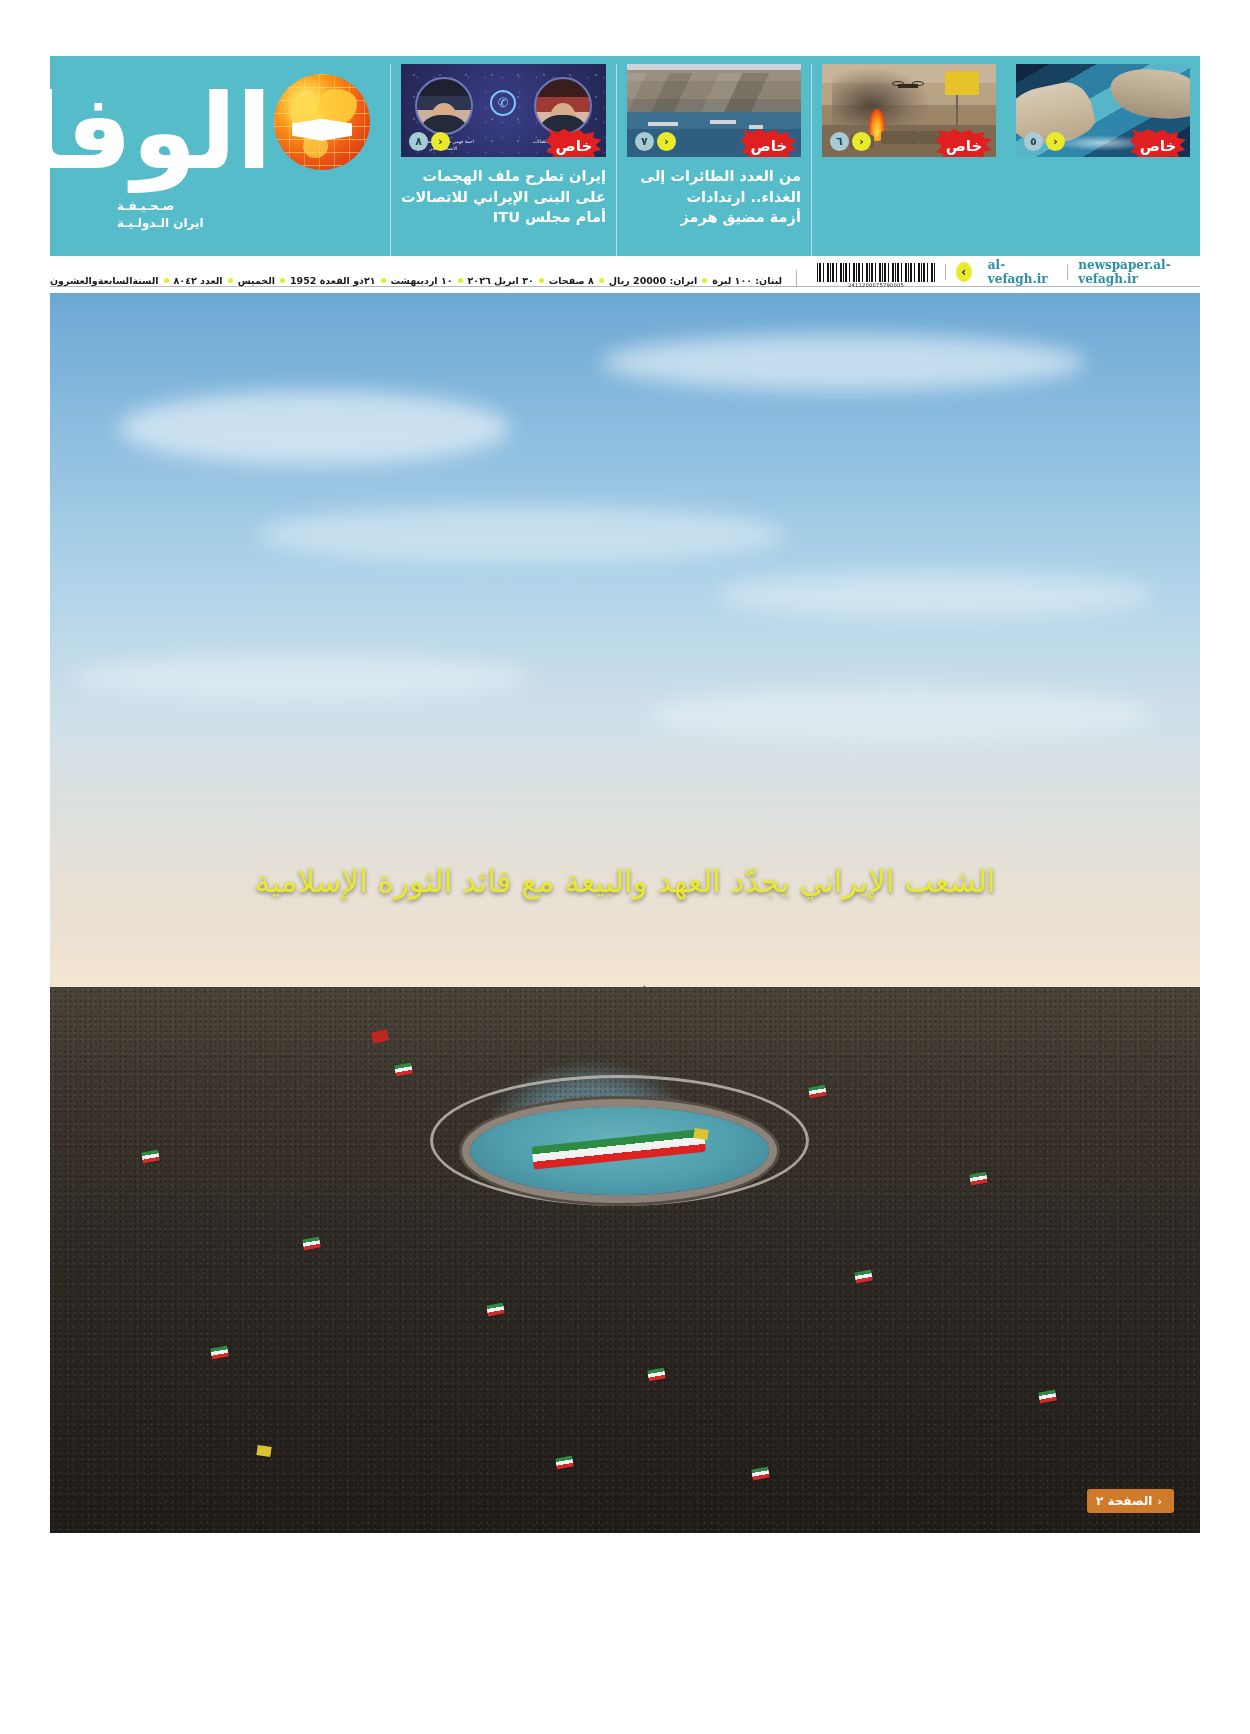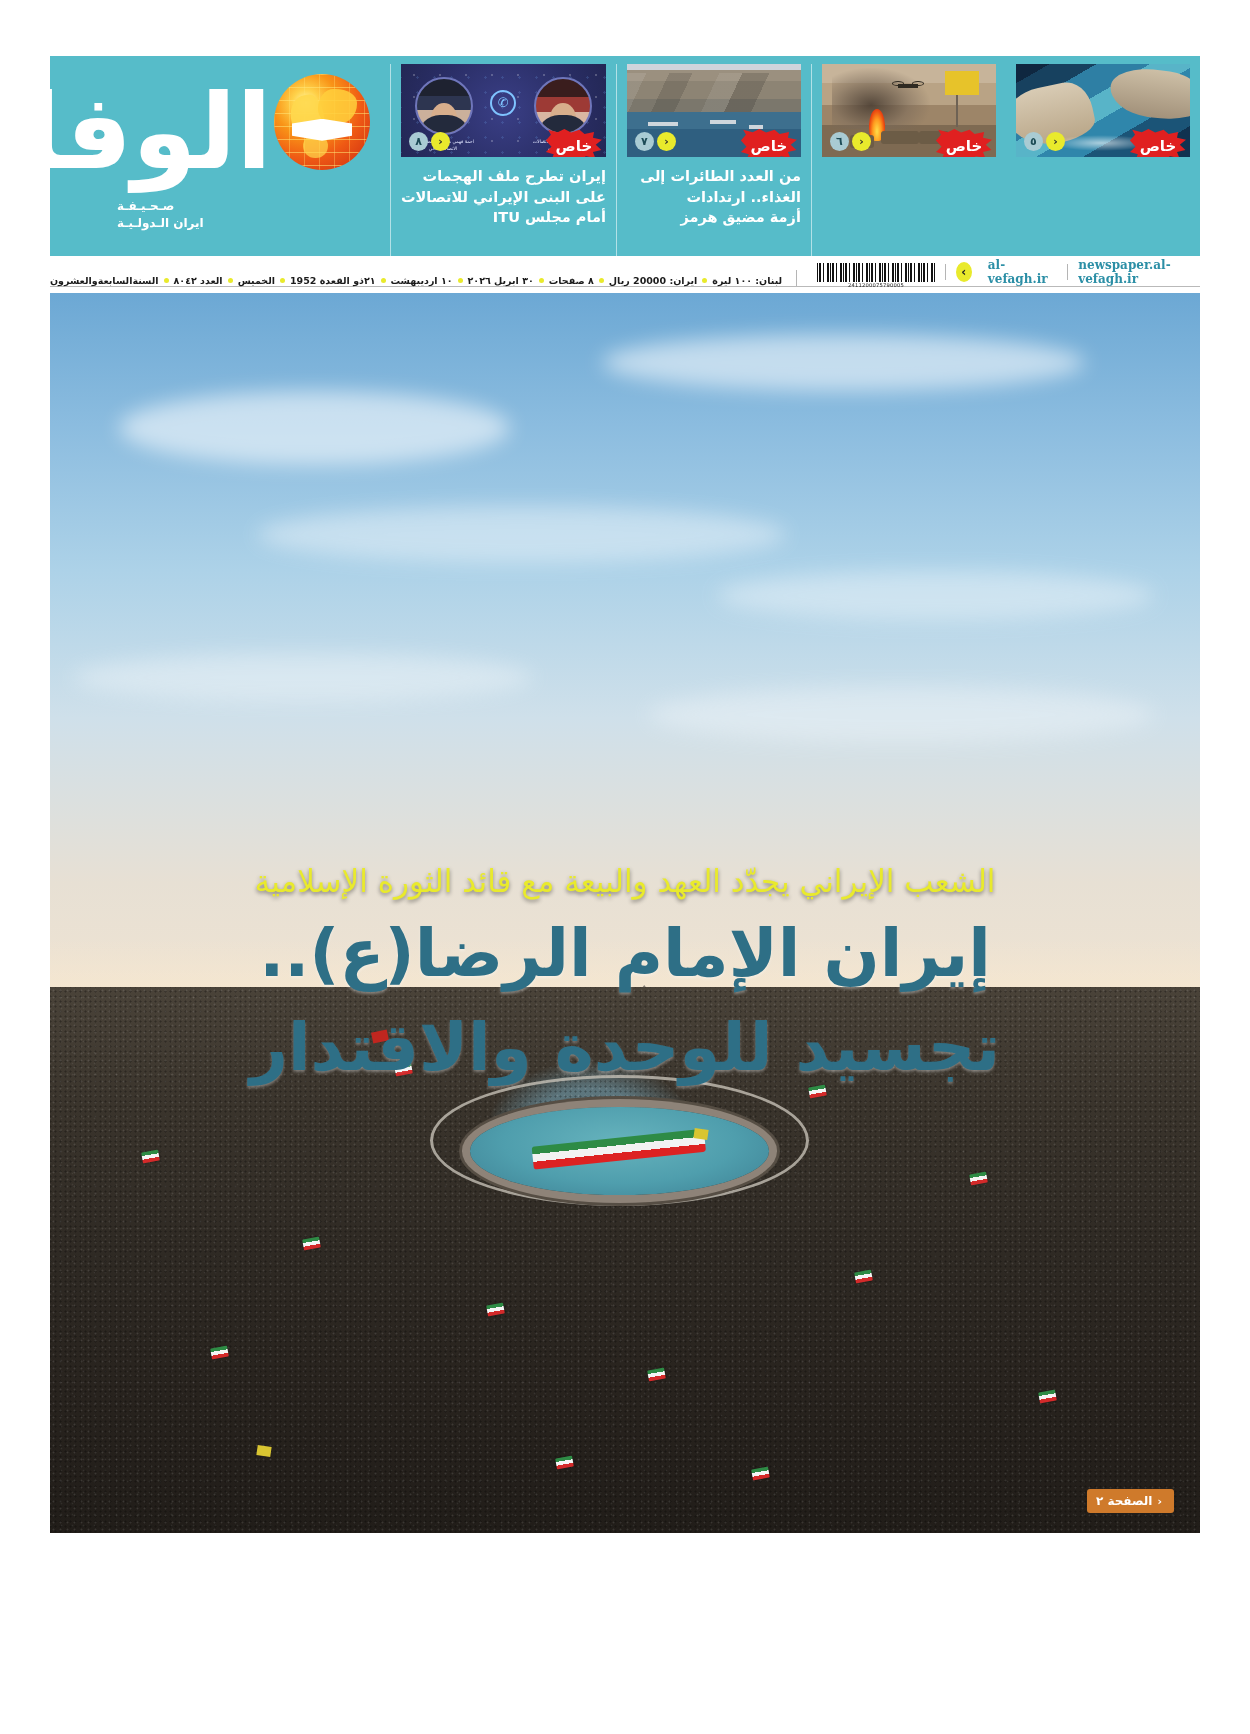--- a/index.html
+++ b/index.html
@@ -467,24 +467,20 @@
       <div class="mini-flag" style="left:61%; top:88%;"></div>
       <div class="mini-flag" style="left:86%; top:74%;"></div>
       <div class="mini-flag" style="left:8%;  top:30%;"></div>
       <div class="red-flag" style="left:28%; top:8%;"></div>
       <div class="yel-flag" style="left:56%; top:26%;"></div>
       <div class="yel-flag" style="left:18%; top:84%;"></div>
     </div>
 
     <div class="kicker">الشعب الإيراني يجدّد العهد والبيعة مع قائد الثورة الإسلامية</div>
 
-    <div class="bigtitle">
-      <span class="ln">إيران الإمام الرضا(ع).. </span>
-      <span class="ln">تجسيد للوحدة والاقتدار</span>
-    </div>
 
     <div class="pagelink">
       <span>الصفحة ٢</span>
       <span class="chev">‹</span>
     </div>
   </div>
 
 </div>
 
 </body></html>

